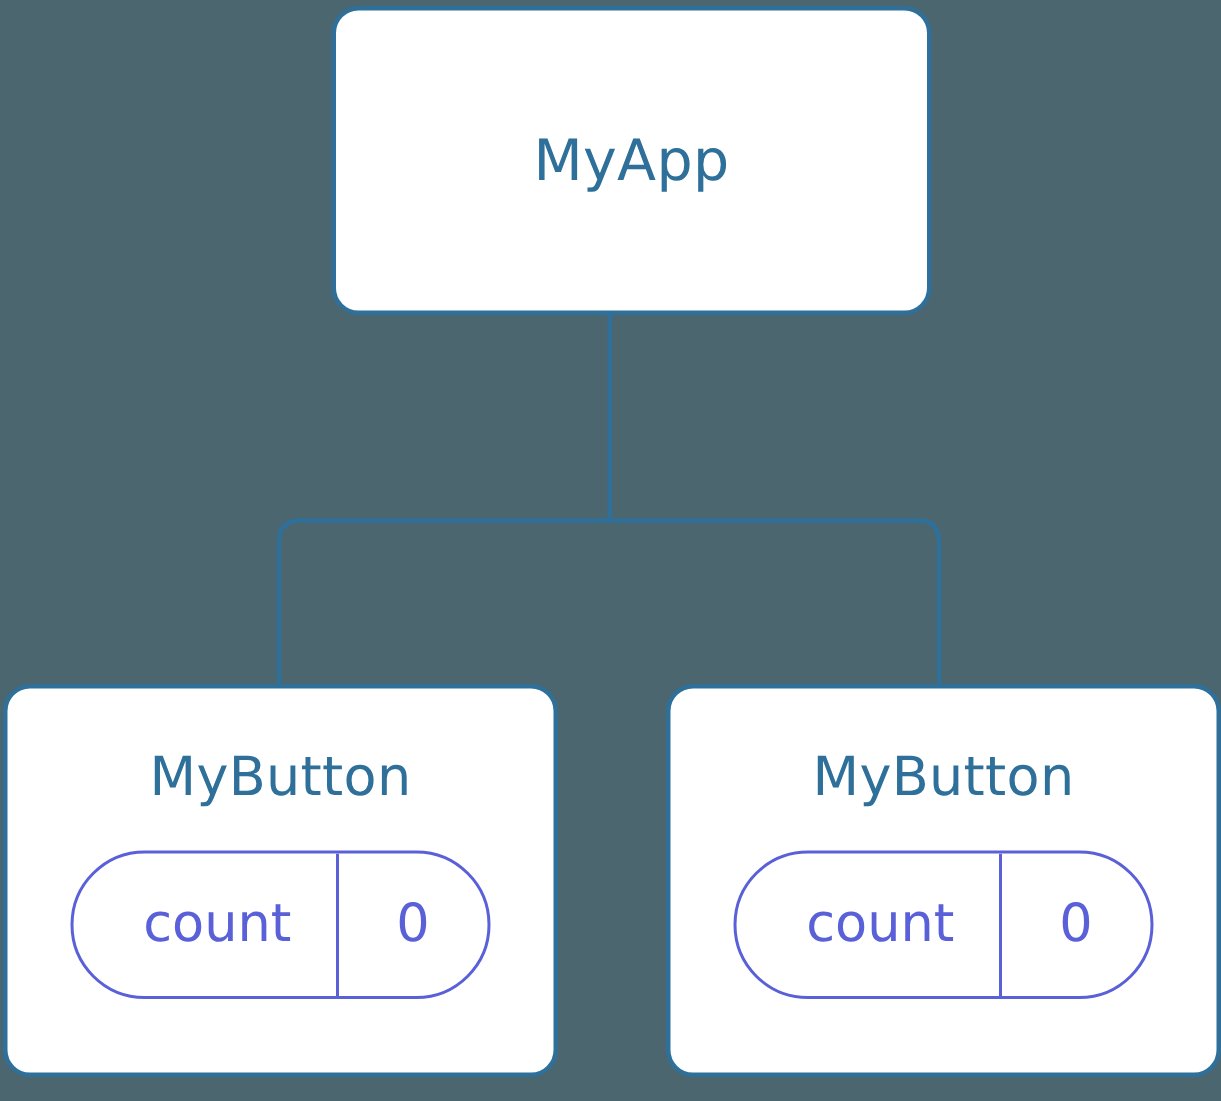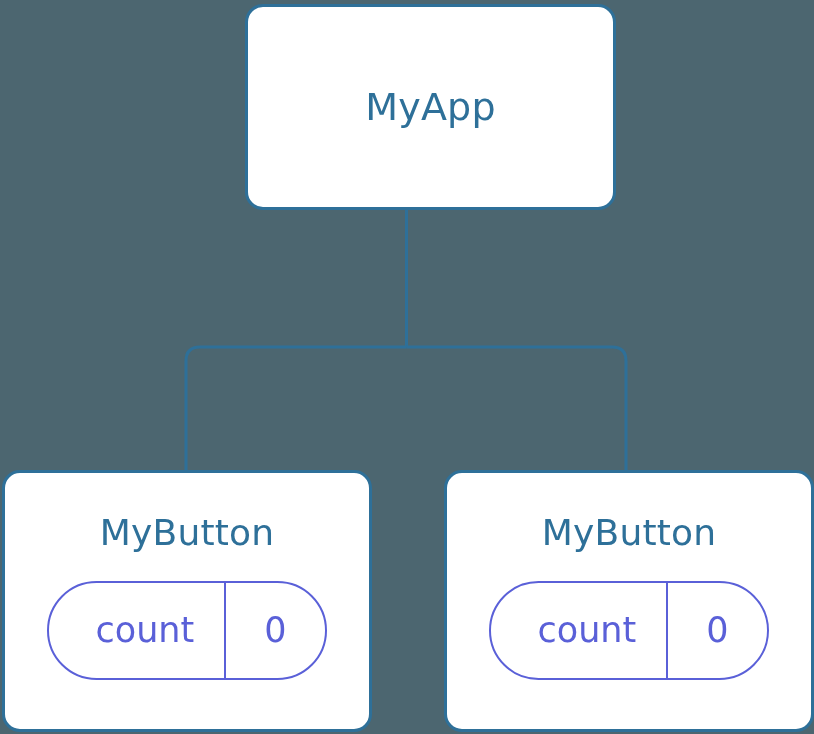--- a/index.html
+++ b/index.html
@@ -39,28 +39,27 @@
     border: 3px solid #2e7099;
     border-radius: 18px;
     display: flex;
     flex-direction: column;
     align-items: center;
   }
 
   .node-root {
     left: 221px;
     top: 4px;
-    width: 371px;
+    width: 400px;
     height: 206px;
     justify-content: center;
-    margin-left: 24px;
   }
 
   .node-child {
-    top: 470px;
+    top: 456px;
     width: 370px;
     height: 262px;
     justify-content: flex-start;
     padding-top: 42px;
   }
 
   .node-child-left  { left: 2px; }
   .node-child-right { left: 444px; }
 
   .node-title {

